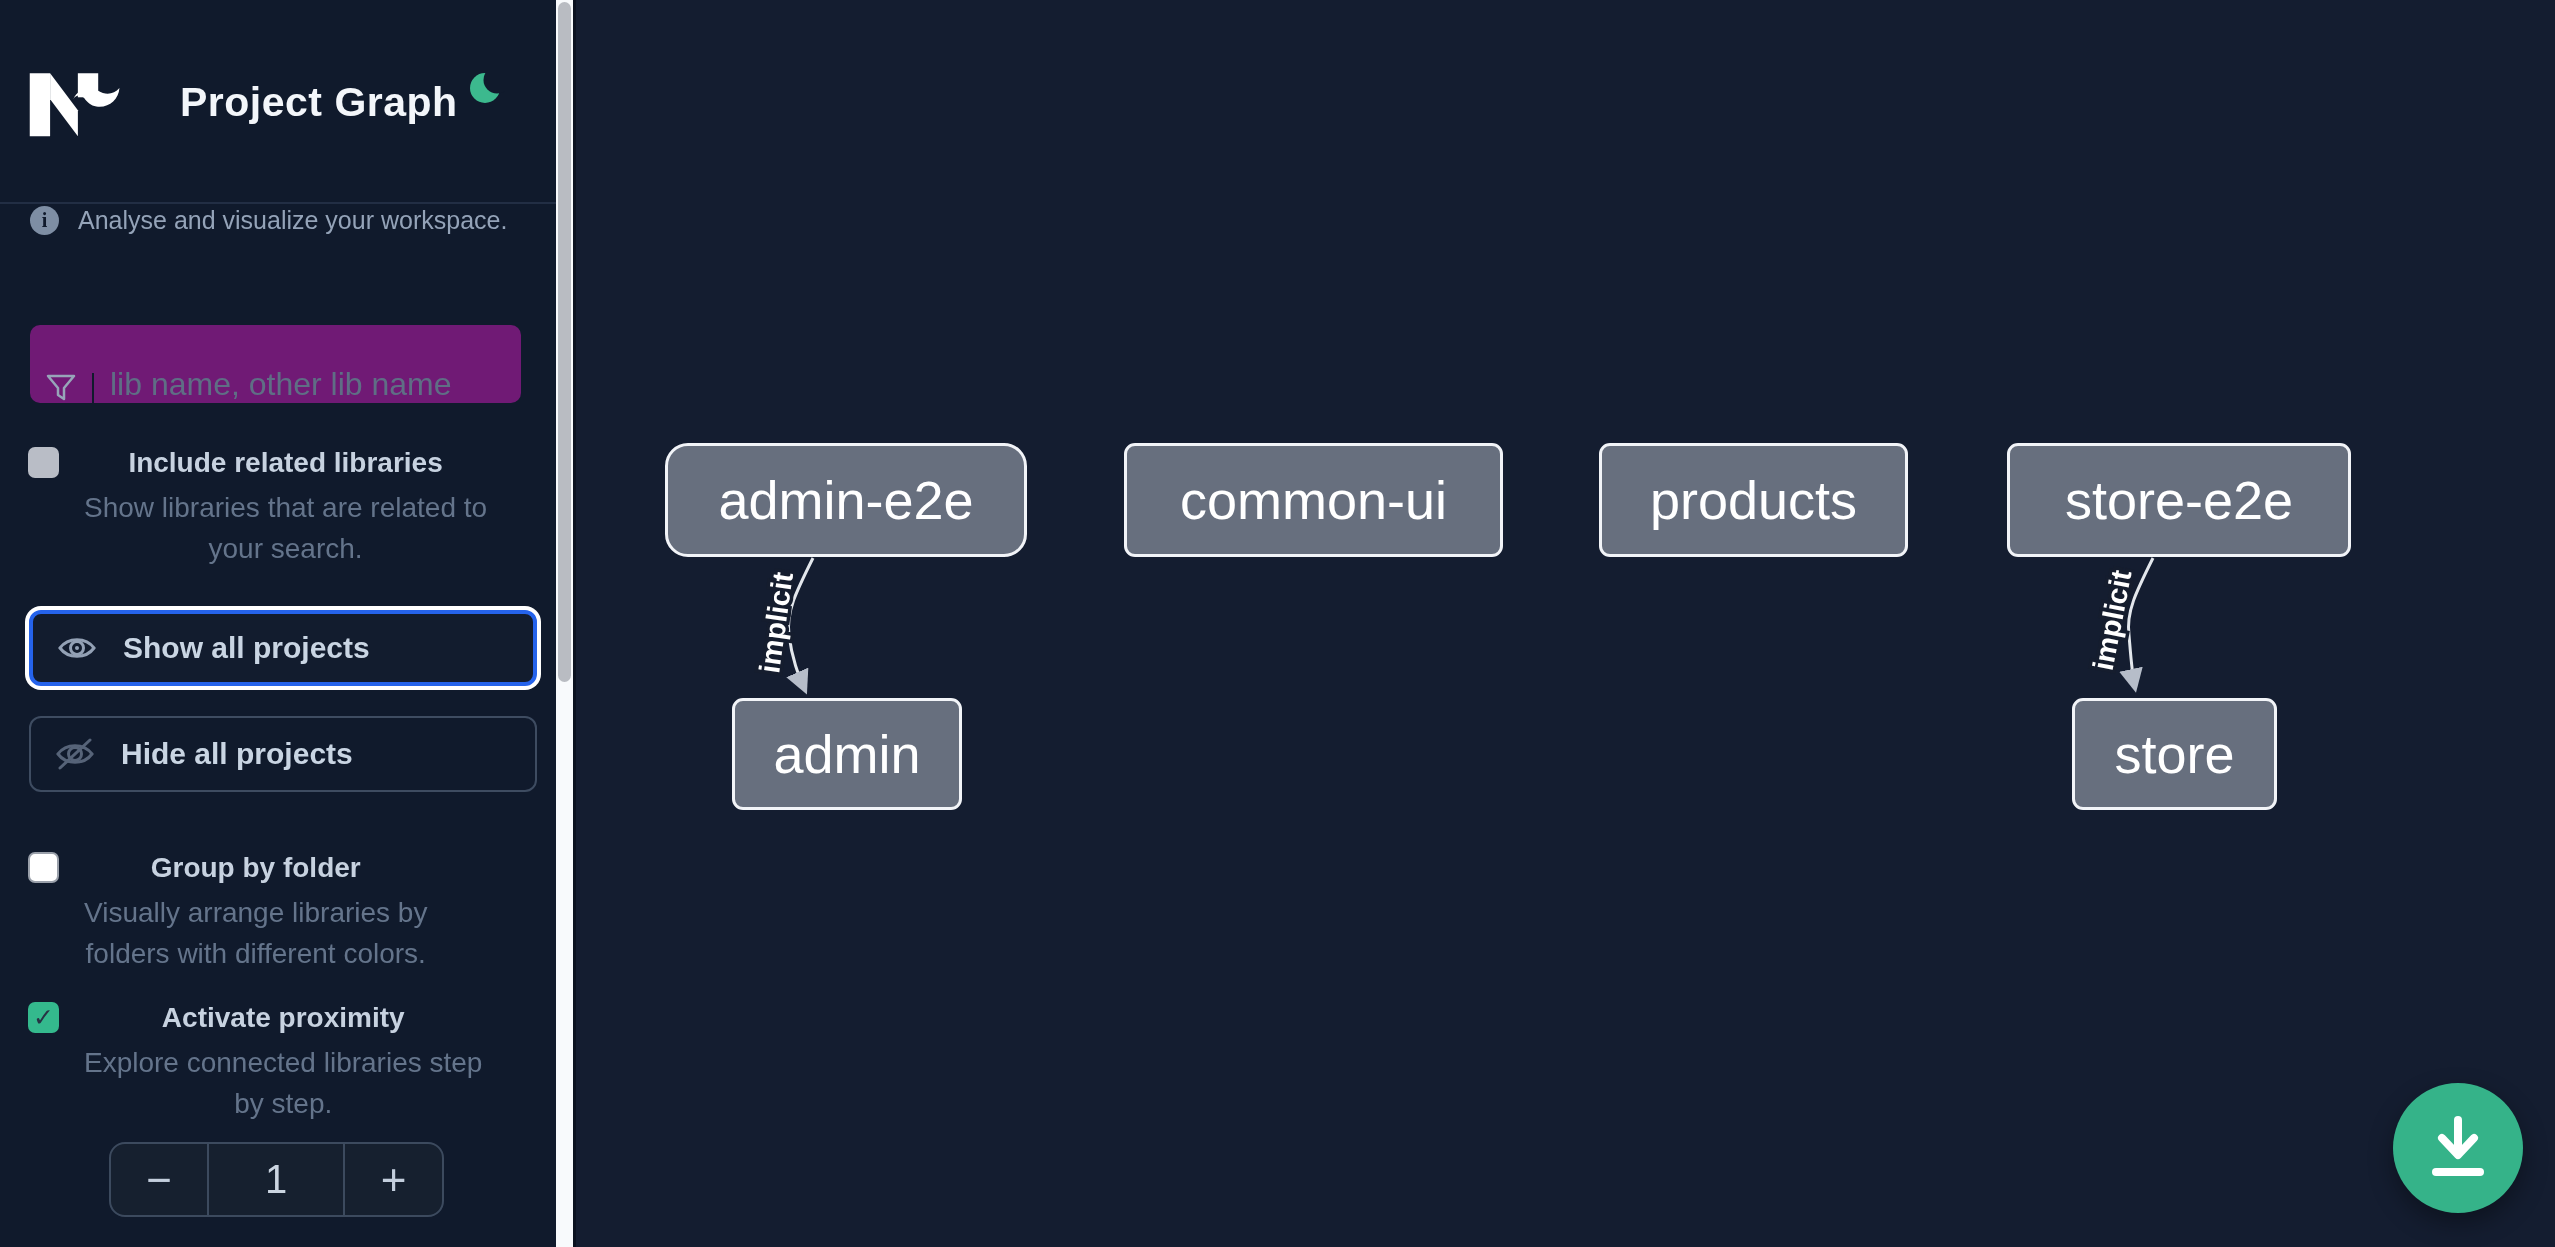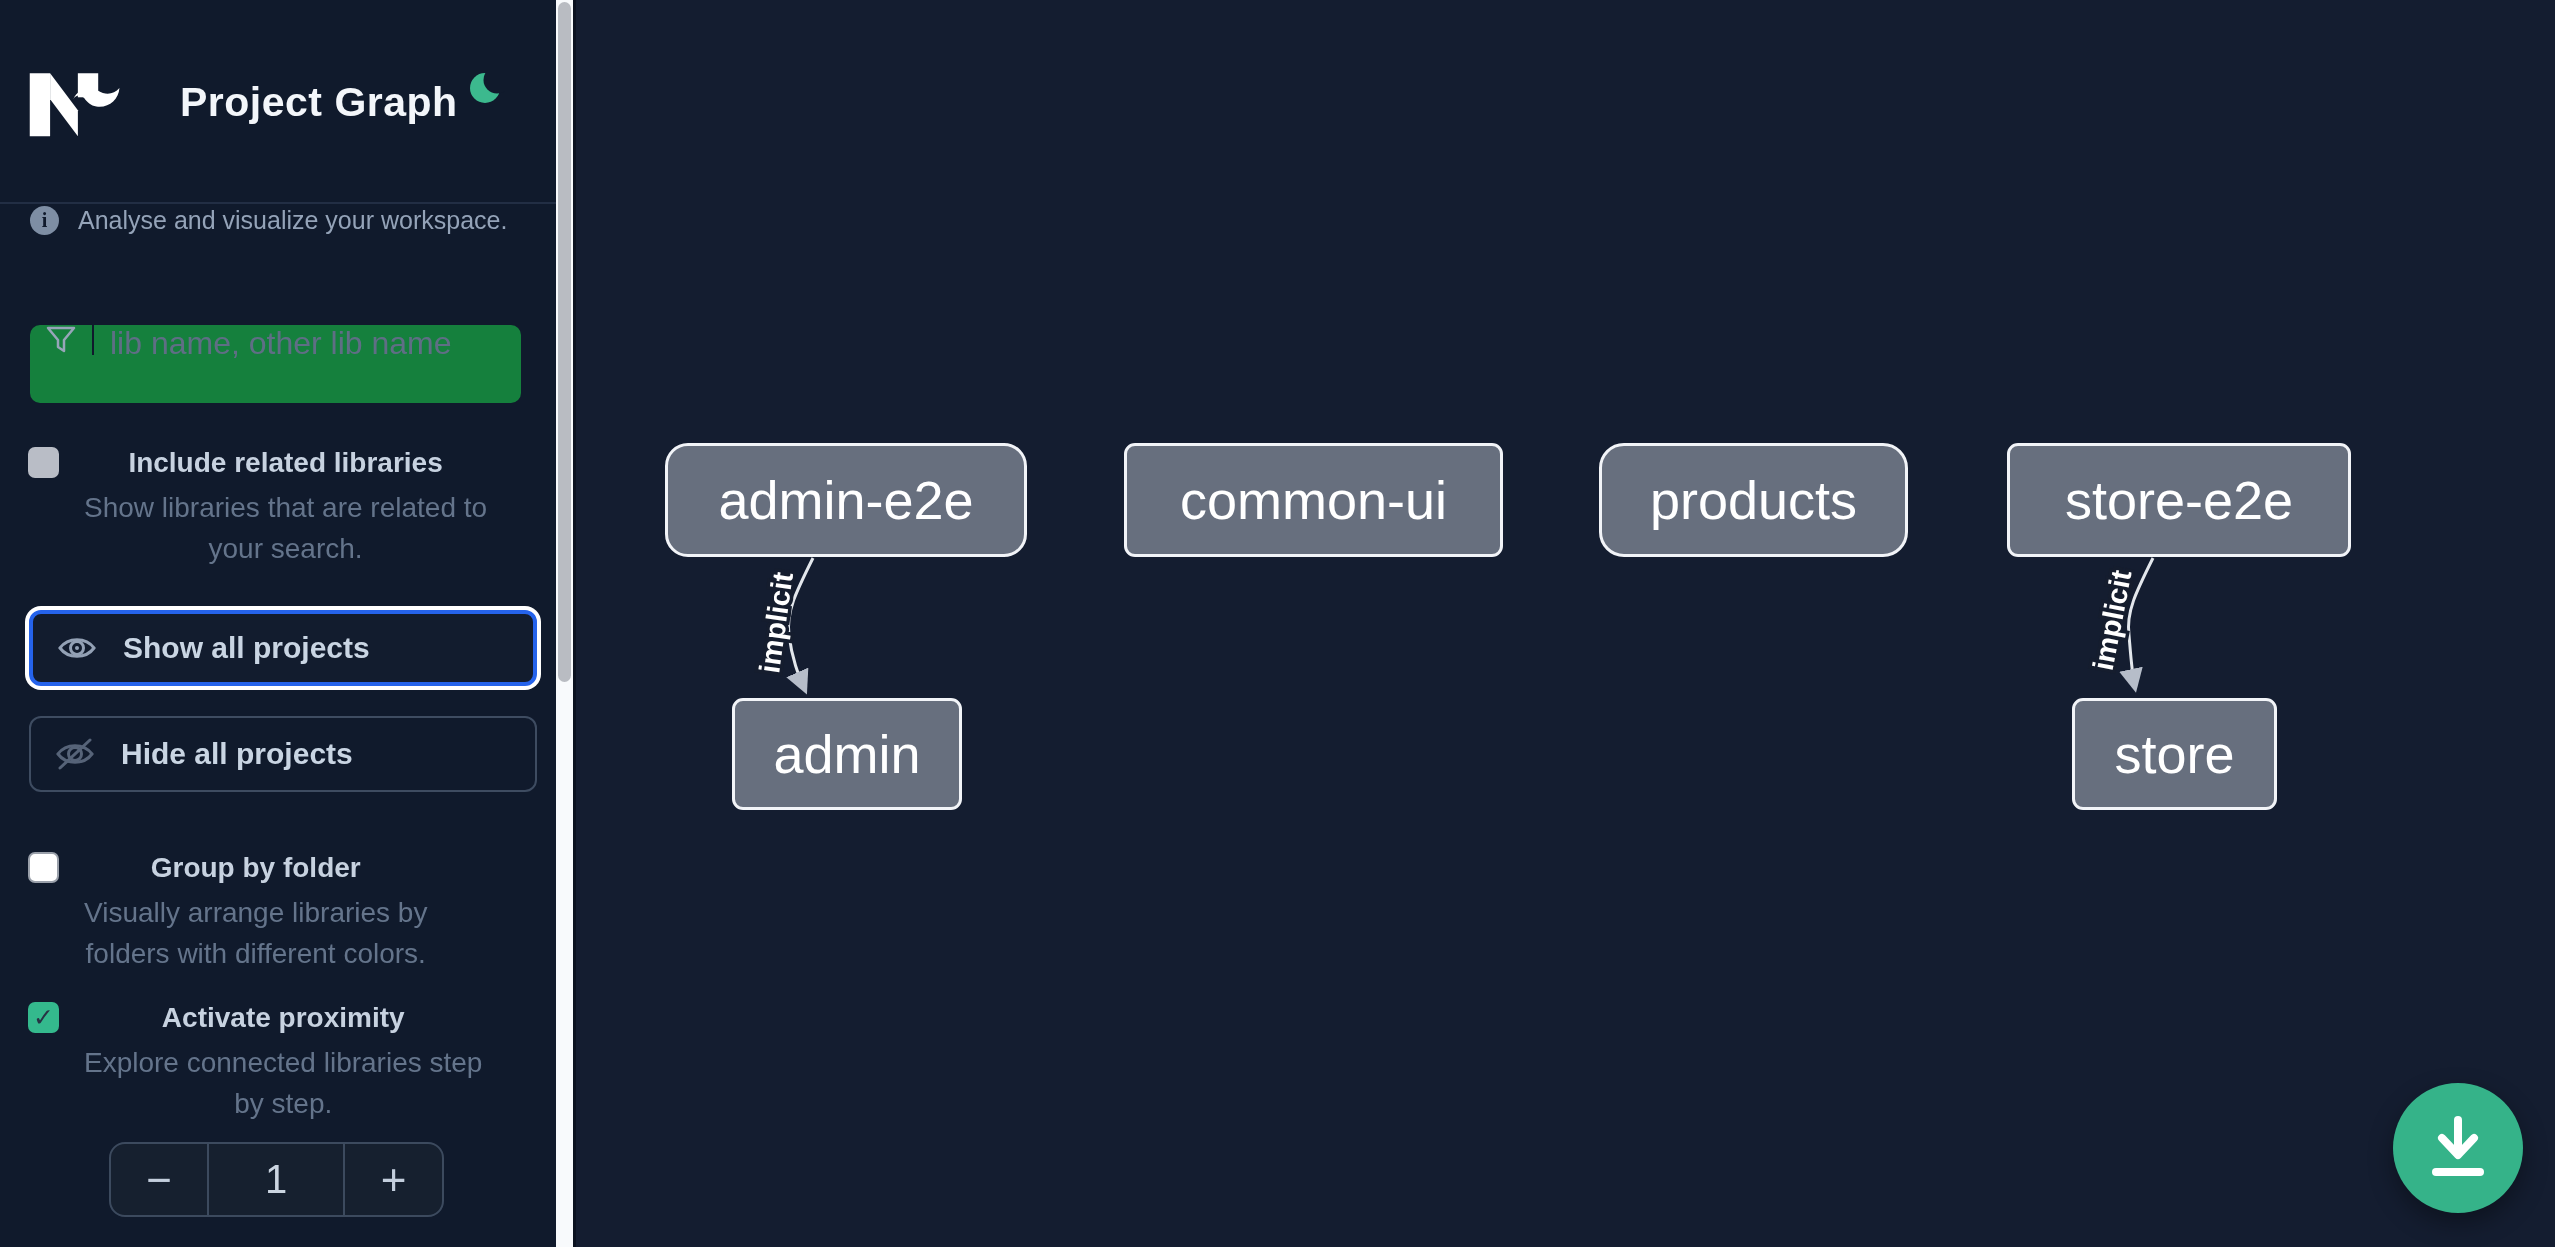--- a/index.html
+++ b/index.html
@@ -16,21 +16,21 @@
                color:#f3f6fa; letter-spacing:.5px; white-space:nowrap; }
   .moon { position:absolute; left:469px; top:70px; width:36px; height:36px; cursor:pointer; }
 
   .info-row { position:absolute; left:30px; top:206px; display:flex; align-items:center; gap:19px; }
   .info-icon { width:29px; height:29px; border-radius:50%; background:#7e8ea4; color:#101a2c;
                display:flex; align-items:center; justify-content:center;
                font-size:20px; font-weight:700; font-family:"Liberation Serif",serif; }
   .info-text { font-size:25px; color:#94a3b8; white-space:nowrap; }
 
   .search-box { position:absolute; left:30px; top:325px; width:491px; height:78px;
-                background:#15803d; border-radius:10px; display:flex; align-items:flex-start; }
+                background:#701a75; border-radius:10px; display:flex; align-items:flex-end; }
   .search-icon-seg { width:64px; flex:none; border-right:2px solid #101a2c;
                      display:flex; align-items:center; justify-content:center; }
   .search-input { flex:1; background:transparent; border:none; outline:none; color:#cbd5e1;
                   font-size:32px; padding:0 16px; font-family:inherit; min-width:0; }
   .search-input::placeholder { color:#5f6e85; opacity:1; }
 
   .opt { position:absolute; left:28px;text-align:center; }
   .opt1 { top:444px; } .opt2 { top:849px; } .opt3 { top:999px; }
   .cb { position:absolute; left:0; top:3px; width:31px; height:31px; border-radius:7px; cursor:pointer; }
   .cb-gray  { background:#b9bdc6; }
@@ -66,21 +66,21 @@
                   background:#b9bcc2; border-radius:7px; cursor:grab; }
 
   
   .canvas { position:absolute; left:573px; top:0; width:1982px; height:1247px;
             background:#141d30; border-left:3px solid #0b1220; }
   .node { position:absolute; background:#676f7e; border:3px solid #f2f4f8; border-radius:11px;
           color:#ffffff; font-size:54px; display:flex; align-items:center; justify-content:center;
           cursor:pointer; white-space:nowrap; }
   .n-admin-e2e { left:665px;  top:443px; width:362px; height:114px;border-radius:23px; }
   .n-common-ui { left:1124px; top:443px; width:379px; height:114px; }
-  .n-products  { left:1599px; top:443px; width:309px; height:114px;border-radius:25px; }
+  .n-products  { left:1599px; top:443px; width:309px; height:114px; }
   .n-store-e2e { left:2007px; top:443px; width:344px; height:114px; }
   .n-admin     { left:732px;  top:698px; width:230px; height:112px; }
   .n-store     { left:2072px; top:698px; width:205px; height:112px; }
 
   .edges { position:absolute; inset:0; width:2555px; height:1247px; pointer-events:none; }
   .edge-path { stroke:#e3e7ec; stroke-width:3; fill:none; }
   .edge-label { fill:#ffffff; stroke:#151d2e; stroke-width:7; paint-order:stroke;
                 font-size:29px; font-weight:700; }
 
   .fab { position:absolute; left:2393px; top:1083px; width:130px; height:130px; border-radius:50%;

